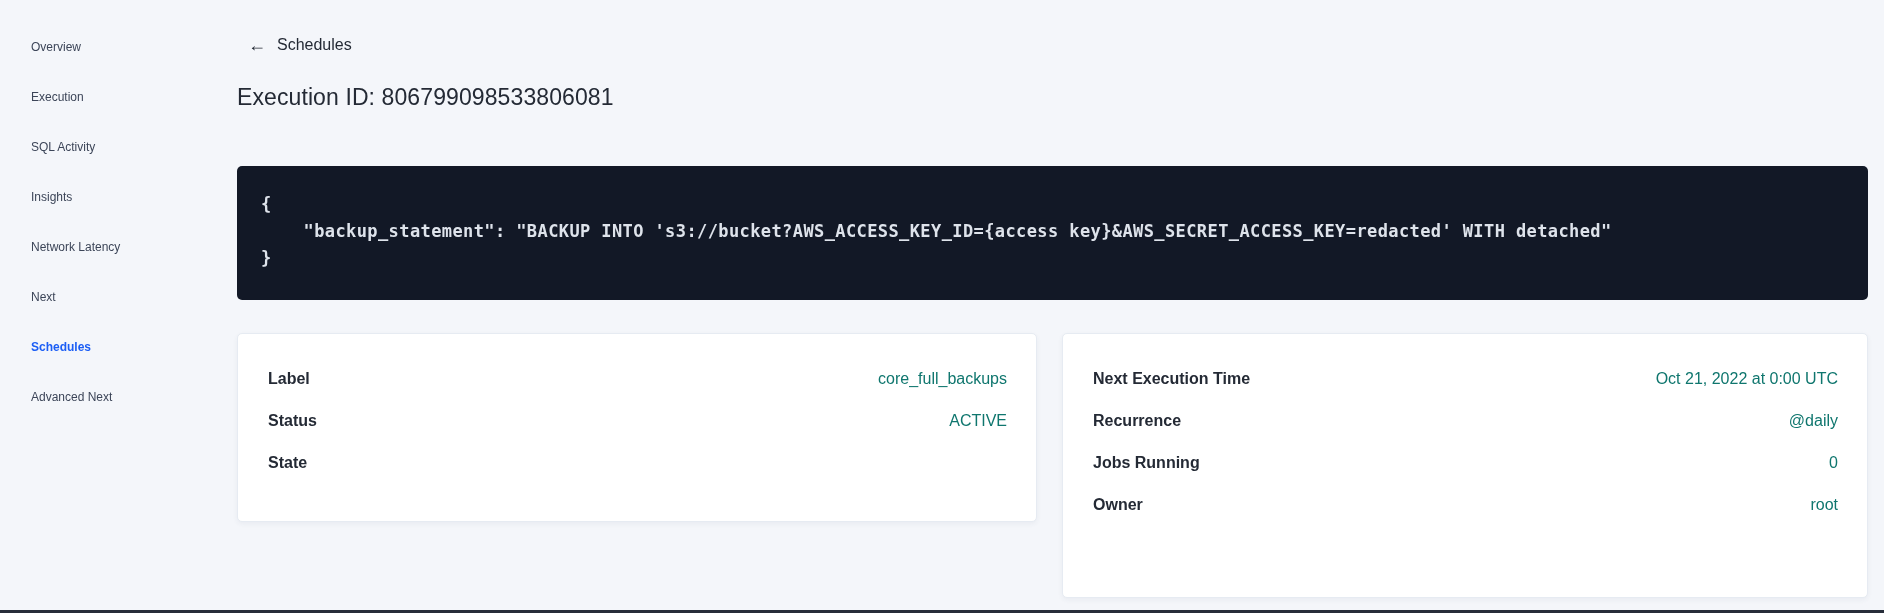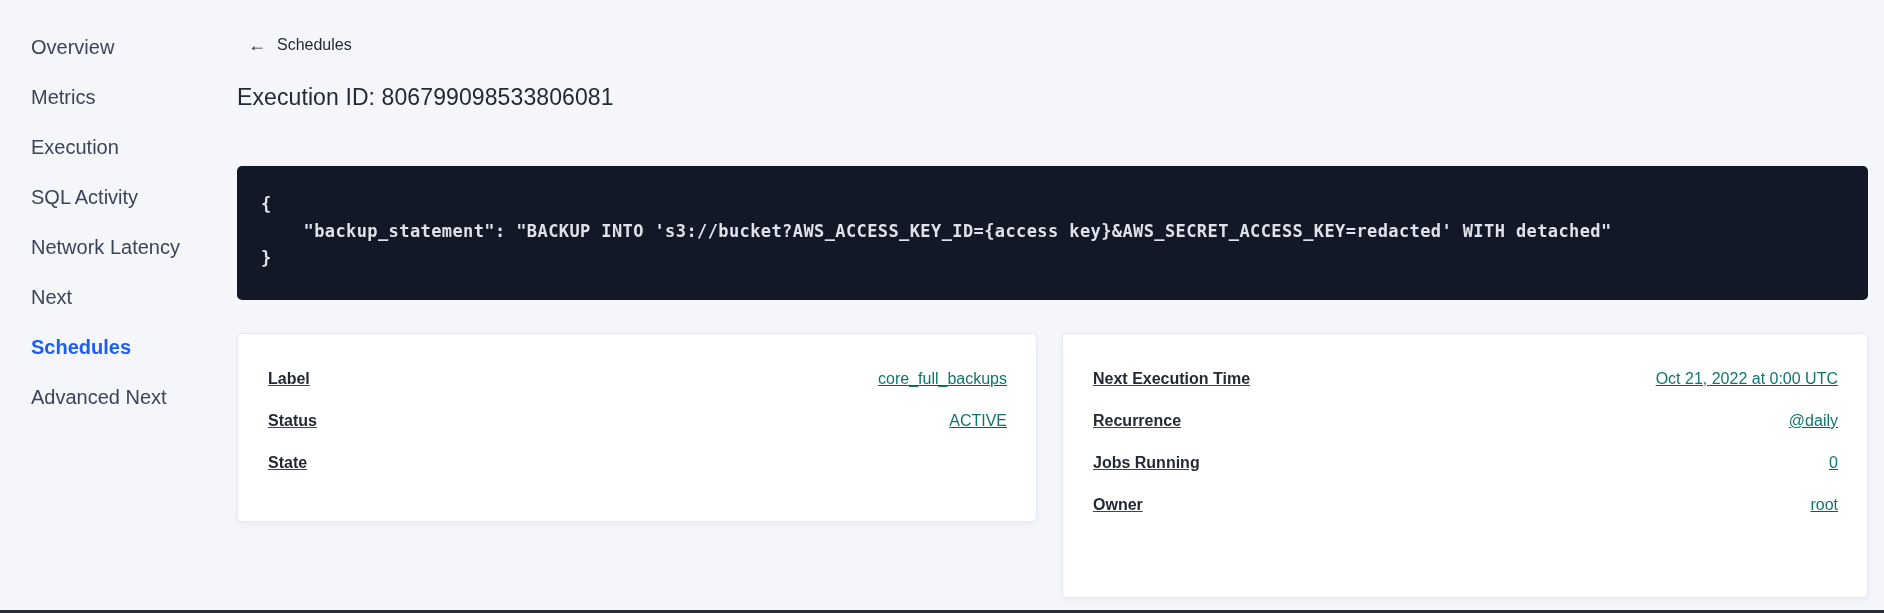--- a/index.html
+++ b/index.html
@@ -19,21 +19,21 @@
   .sidebar {
     width: 196px;
     flex: none;
     padding-top: 22px;
   }
   .nav-item {
     height: 50px;
     display: flex;
     align-items: center;
     padding-left: 31px;
-    font-size: 20px;
+    font-size: 12px;
     color: #3c4558;
     cursor: pointer;
     user-select: none;
   }
   .nav-item.active {
     color: #1c5ef5;
     font-weight: bold;
   }
 
   
@@ -77,21 +77,20 @@
     white-space: pre;
     overflow: hidden;
   }
 
   
   .cards {
     display: flex;
     gap: 25px;
     margin-top: 33px;
     align-items: flex-start;
-    text-decoration: underline;
   }
   .card {
     background: #ffffff;
     border: 1px solid #e6ebf2;
     border-radius: 5px;
     box-shadow: 0 2px 5px rgba(56, 76, 108, 0.06);
     padding: 24px 29px 0 30px;
   }
   .card-left  { width: 800px; height: 189px; }
   .card-right { width: 806px; height: 265px; }
@@ -116,32 +115,32 @@
 <body>
 
 <div class="layout">
 
   <aside class="sidebar">
 
       <div class="nav-item">
         <span>Overview</span>
       </div>
 
-      <div class="nav-item">
-        <span>Metrics</span>
-      </div>
 
       <div class="nav-item">
         <span>Execution</span>
       </div>
 
       <div class="nav-item">
         <span>SQL Activity</span>
       </div>
 
+      <div class="nav-item">
+        <span>Insights</span>
+      </div>
 
       <div class="nav-item">
         <span>Network Latency</span>
       </div>
 
 
       <div class="nav-item">
         <span>Next</span>
       </div>
 

